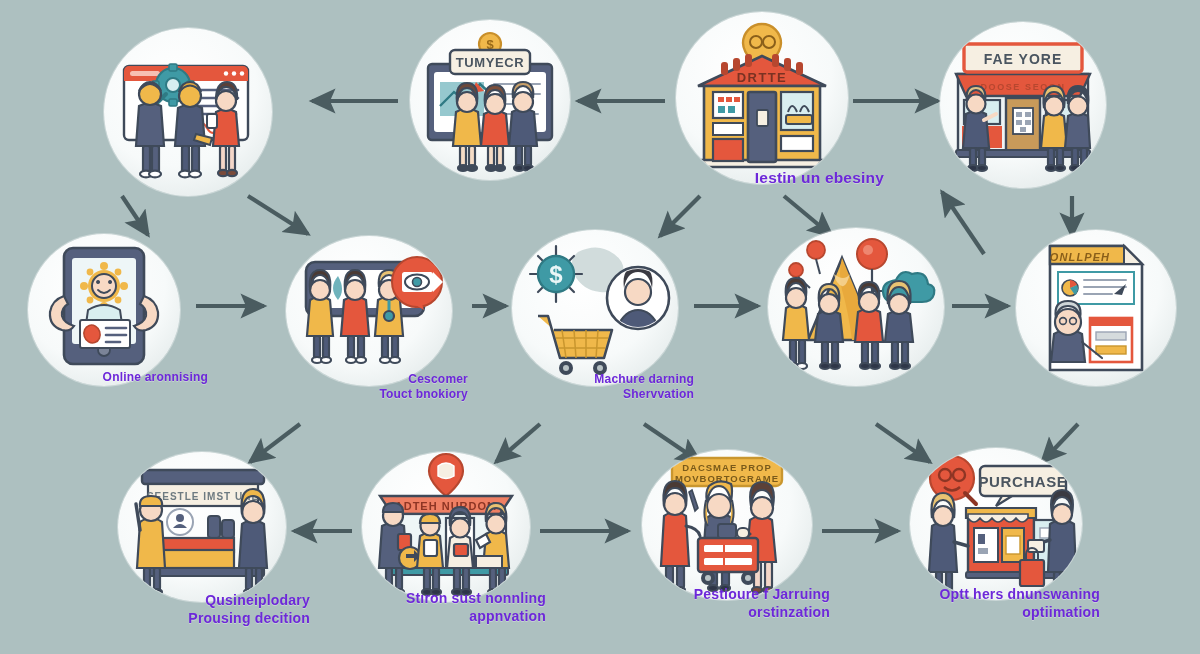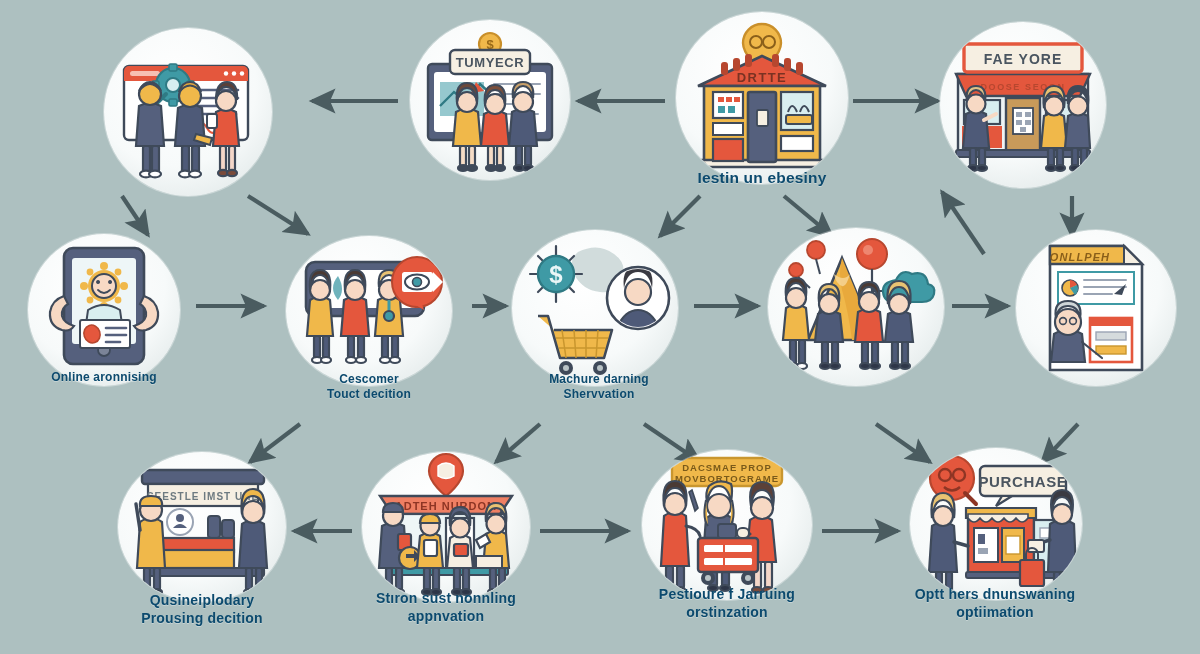--- a/index.html
+++ b/index.html
@@ -38,23 +38,23 @@
     overflow: hidden;
   }
   .art {
     position: absolute;
     left: 0; top: 0;
     width: 100%;
     height: 100%;
   }
   .nlabel {
     position: absolute;
-    text-align: center;
+    text-align: right;
     font-weight: bold;
-    color: #0c4a6e;
+    color: #6d28d9;
     line-height: 1.25;
     text-shadow: 0 1px 0 rgba(255,255,255,0.30);
     white-space: pre-line;
     letter-spacing: .2px;
   }
   .lbl-top { font-size: 15.5px; }
   .lbl-mid { font-size: 12px; }
   .lbl-bot { font-size: 14px; }
 </style>
 </head>
@@ -373,21 +373,21 @@
         </g>
         <circle cx="131" cy="46" r="25" fill="#e4573d" stroke="#b7472f" stroke-width="2"></circle>
         <path d="M128 68 l10 6 -4-12z" fill="#e4573d"></path>
         <rect x="116" y="36" width="31" height="20" rx="2.5" fill="#fff"></rect>
         <path d="M147 36 l10 10 -10 10z" fill="#fff"></path>
         <ellipse cx="131" cy="46" rx="12" ry="7.5" fill="none" stroke="#3f4a5a" stroke-width="2"></ellipse>
         <circle cx="131" cy="46" r="4.5" fill="#3f9aa5" stroke="#3f4a5a" stroke-width="1.6"></circle>
       </svg>
     </div>
     <div class="nlabel lbl-mid" style="left:-8px;top:136px;width:198px;">Cescomer
-Touct decition</div>
+Touct bnokiory</div>
   </div>
 
   <div class="node" style="left:512px;top:230px;width:172px;height:156px;">
     <div class="bubble" style="left:0;top:0;width:166px;height:156px;">
       <svg class="art" viewBox="0 0 166 156">
         <g fill="#c9d6d6" opacity=".85">
           <path d="M66 22 q20-10 36 2 q14 10 8 26 q-6 14-22 12 q-18-2-26-18 q-6-14 4-22z"></path>
           <path d="M110 56 q14-4 20 8 q4 12-8 16 q-14 4-18-8 q-2-12 6-16z"></path>
           <path d="M40 48 q10-6 14 4 q2 10-8 12 q-10 0-10-8 q0-6 4-8z"></path>
         </g>

